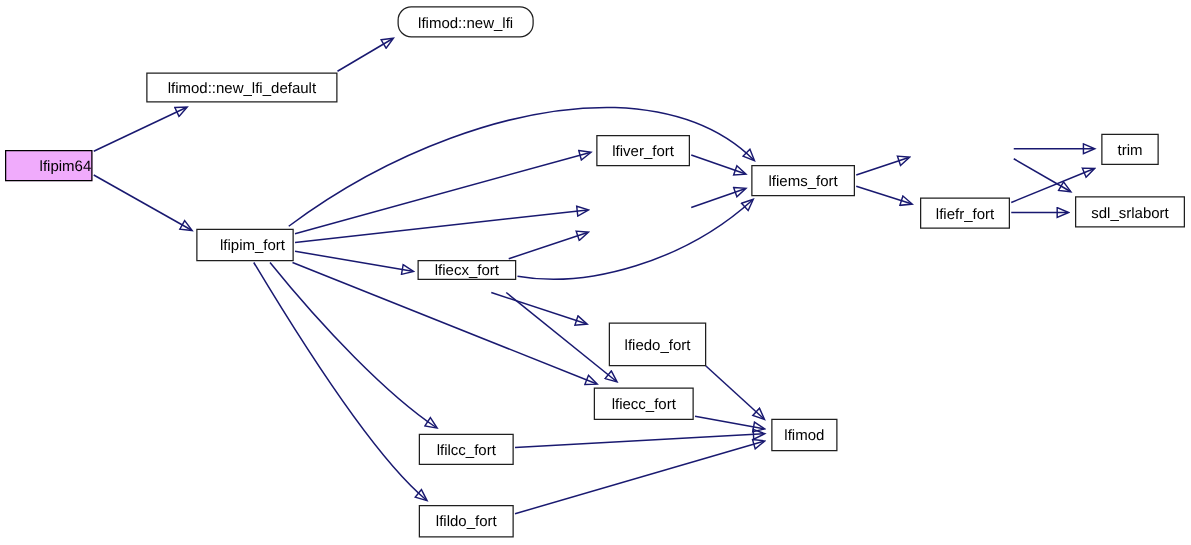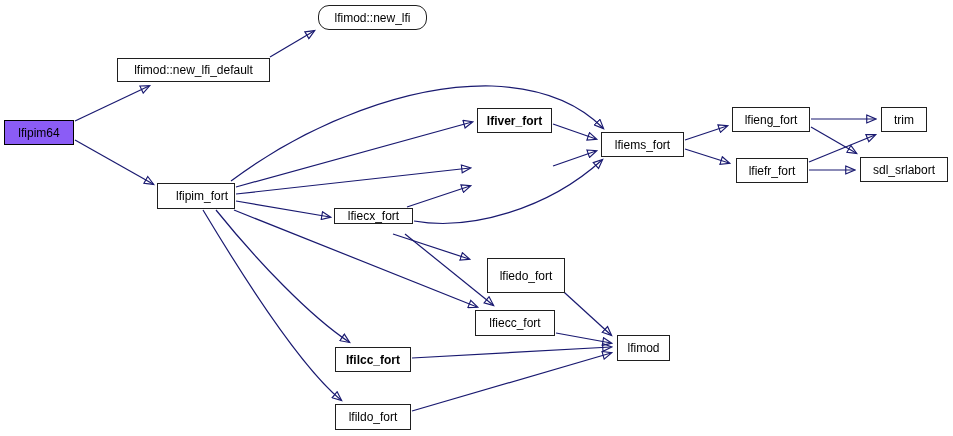--- a/index.html
+++ b/index.html
@@ -25,23 +25,24 @@
     display: flex;
     align-items: center;
     justify-content: center;
     font-size: 12px;
     line-height: 1;
     color: #000000;
     white-space: nowrap;
     cursor: pointer;
   }
   .node.highlight {
-    background: #8b5cf6;
+    background: #f0abfc;
     border: 1.8px solid #000000;
     cursor: default;
+    justify-content: flex-end;
   }
   .node-label { pointer-events: none; }
 </style>
 </head>
 <body>
 
 <div class="canvas">
 
   <svg class="edges-layer" viewBox="0 0 953 436" xmlns="http://www.w3.org/2000/svg">
     <defs>
@@ -82,50 +83,47 @@
     </div>
   <div class="node" style="left: 117px; top: 58px; width: 153px; height: 24px;">
       <span class="node-label">lfimod::new_lfi_default</span>
     </div>
   <div class="node" style="left: 318px; top: 5px; width: 109px; height: 25px; border-radius: 11px;">
       <span class="node-label">lfimod::new_lfi</span>
     </div>
   <div class="node" style="left: 157px; top: 183px; width: 78px; height: 26px; padding-left: 12px;">
       <span class="node-label">lfipim_fort</span>
     </div>
-  <div class="node" style="left: 477px; top: 108px; width: 75px; height: 25px; font-weight: bold;">
+  <div class="node" style="left: 477px; top: 108px; width: 75px; height: 25px;">
       <span class="node-label">lfiver_fort</span>
     </div>
   <div class="node" style="left: 334px; top: 208px; width: 79px; height: 16px;">
       <span class="node-label">lfiecx_fort</span>
     </div>
   <div class="node" style="left: 601px; top: 132px; width: 83px; height: 25px;">
       <span class="node-label">lfiems_fort</span>
-    </div>
-  <div class="node" style="left: 732px; top: 107px; width: 78px; height: 25px;">
-      <span class="node-label">lfieng_fort</span>
     </div>
   <div class="node" style="left: 736px; top: 158px; width: 72px; height: 25px;">
       <span class="node-label">lfiefr_fort</span>
     </div>
   <div class="node" style="left: 881px; top: 107px; width: 46px; height: 25px;">
       <span class="node-label">trim</span>
     </div>
   <div class="node" style="left: 860px; top: 157px; width: 88px; height: 25px;">
       <span class="node-label">sdl_srlabort</span>
     </div>
   <div class="node" style="left: 475px; top: 258px; width: 78px; height: 35px; margin-left: 12px;">
       <span class="node-label">lfiedo_fort</span>
     </div>
   <div class="node" style="left: 475px; top: 310px; width: 80px; height: 26px;">
       <span class="node-label">lfiecc_fort</span>
     </div>
   <div class="node" style="left: 617px; top: 335px; width: 53px; height: 26px;">
       <span class="node-label">lfimod</span>
     </div>
-  <div class="node" style="left: 335px; top: 347px; width: 76px; height: 25px; font-weight: bold;">
+  <div class="node" style="left: 335px; top: 347px; width: 76px; height: 25px;">
       <span class="node-label">lfilcc_fort</span>
     </div>
   <div class="node" style="left: 335px; top: 404px; width: 76px; height: 26px;">
       <span class="node-label">lfildo_fort</span>
     </div>
 
 </div>
 
 </body></html>

